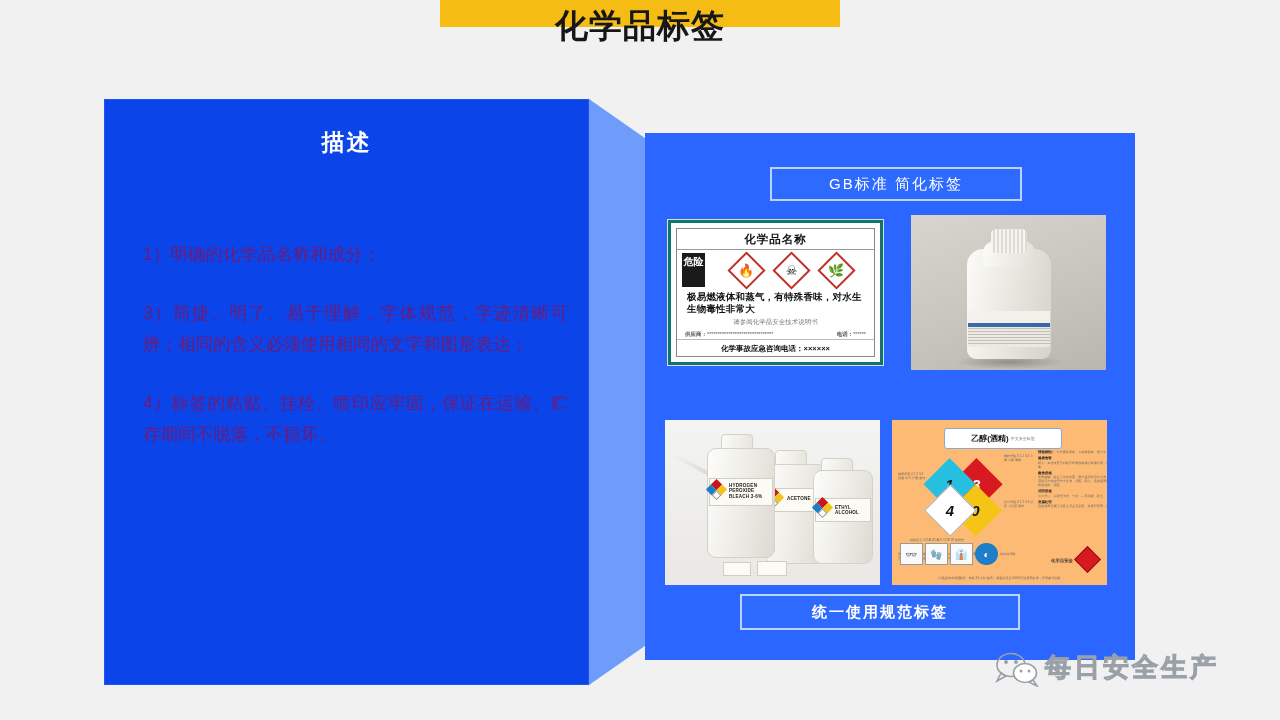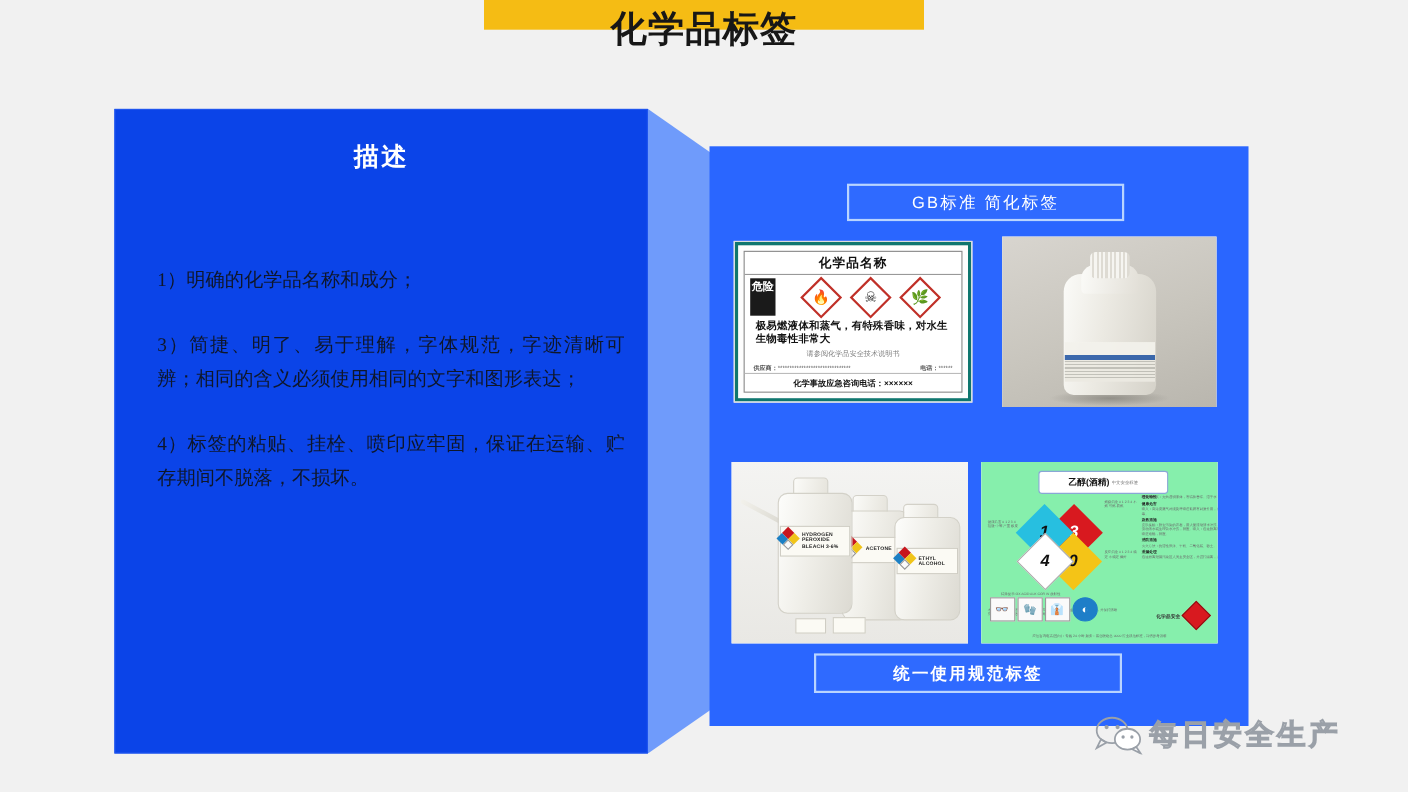--- a/index.html
+++ b/index.html
@@ -38,21 +38,21 @@
     background:#6f9bfb;
     clip-path:polygon(0 0, 100% 7.5%, 100% 92.5%, 0 100%);
   }
   .arrow-title{
     position:absolute;left:0;top:28px;width:485px;
     text-align:center;color:#ffffff;
     font-size:23px;font-weight:bold;letter-spacing:2px;
   }
   .arrow-list{
     position:absolute;left:39px;top:140px;width:425px;
-    color:#0f172a;font-size:17.5px;line-height:31px;font-family:Liberation Serif, serif;
+    color:#701a75;font-size:17.5px;line-height:31px;
   }
   .arrow-list .li{margin-bottom:28px;text-align:justify;}
   .arrow-list .li:last-child{margin-bottom:0;}
 
   
   .right-panel{
     position:absolute;left:645px;top:133px;width:490px;height:527px;
     background:#2a66ff;
   }
 
@@ -154,21 +154,21 @@
   .wb-txt{position:absolute;font-size:4.6px;font-weight:bold;color:#1b1b1b;line-height:5.4px;letter-spacing:.2px;}
   .nfpa-mini{position:absolute;width:15px;height:15px;transform:rotate(45deg);}
   .nfpa-mini i{position:absolute;width:7.5px;height:7.5px;display:block;}
   .nm-r{left:0;top:0;background:#c7161d;}
   .nm-b{left:0;top:7.5px;background:#1b7fc4;}
   .nm-y{left:7.5px;top:0;background:#f0c419;}
   .nm-w{left:7.5px;top:7.5px;background:#fafafa;border:.5px solid #999;box-sizing:border-box;}
   .straw{position:absolute;background:linear-gradient(90deg,#f2f1eb,#d9d7cf);border-radius:2px;}
 
   
-  .sheet{position:absolute;inset:0;background:#86efac;padding:16px;box-sizing:border-box;}
+  .sheet{position:absolute;inset:0;background:#fdba74;padding:16px;box-sizing:border-box;}
   .sheet-title{
     position:absolute;left:52px;top:8px;width:116px;height:19px;
     border:1px solid #8aa7d6;border-radius:3px;background:#fff;
     display:flex;align-items:center;justify-content:center;gap:2px;
   }
   .sheet-title b{font-size:8px;color:#111;}
   .sheet-title span{font-size:4px;color:#777;}
   .diamond{
     position:absolute;left:34px;top:40px;width:74px;height:74px;transform:rotate(45deg);
   }
@@ -188,21 +188,21 @@
   .ppe .ppe-blue{background:#1e7ec8;color:#fff;border-color:#1e7ec8;border-radius:50%;}
   .sheet-foot{position:absolute;left:4px;right:4px;bottom:5px;text-align:center;font-size:3.1px;color:#666;}
   .sheet-dia-sm{
     position:absolute;right:10px;bottom:16px;width:17px;height:17px;transform:rotate(45deg);
     background:#d8191f;border:1px solid #8e1014;
   }
   .sheet-stamp{position:absolute;right:34px;bottom:22px;font-size:4.4px;color:#333;font-weight:bold;}
 
   
   .watermark{
-    position:absolute;left:995px;top:650px;display:flex;align-items:flex-start;gap:8px;
+    position:absolute;left:995px;top:650px;display:flex;align-items:flex-end;gap:8px;
   }
   .wm-text{
     font-size:26px;letter-spacing:3px;font-weight:bold;
     color:transparent;
     -webkit-text-stroke:1px #9aa0a8;
     text-shadow:0 0 0 rgba(0,0,0,0);
   }
   .wm-icon{width:42px;height:34px;position:relative;}
 </style>
 </head>

